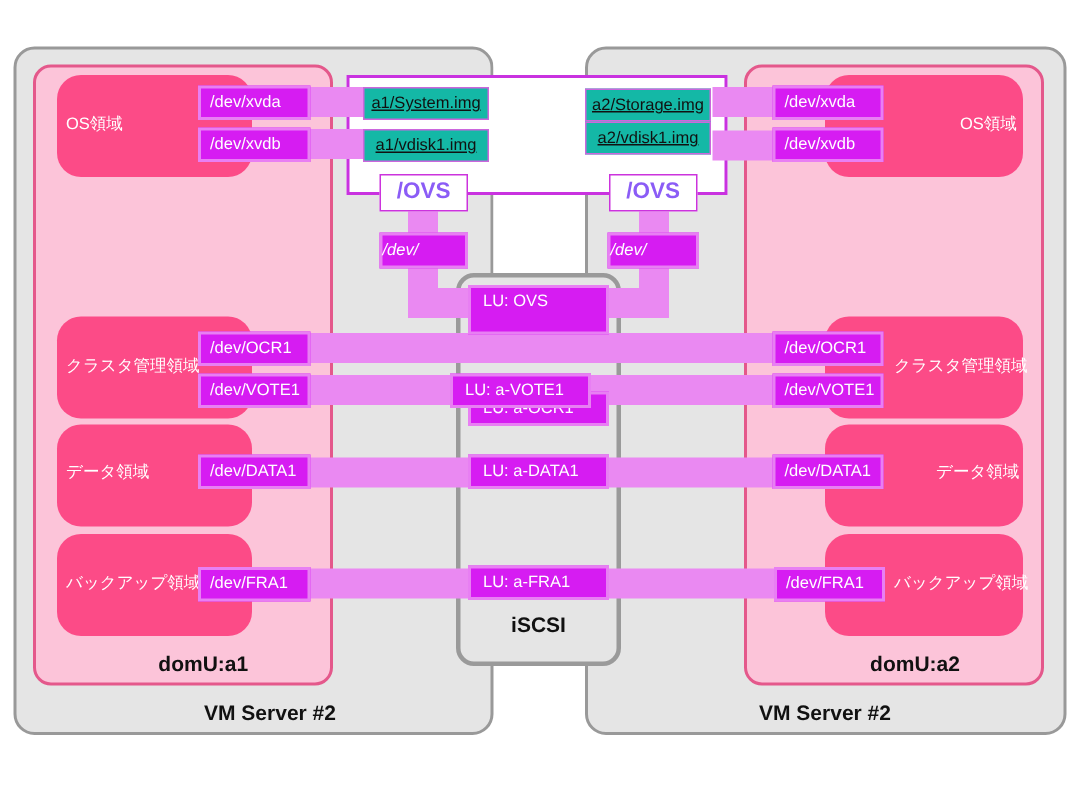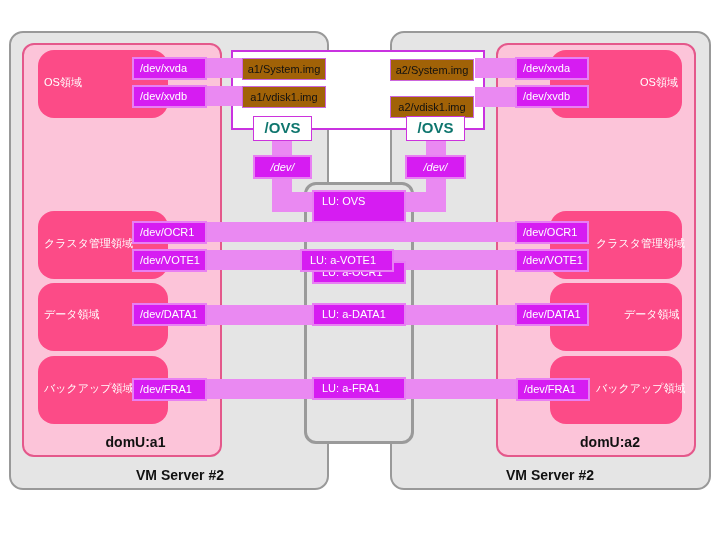--- a/index.html
+++ b/index.html
@@ -35,32 +35,32 @@
   }
 
   
   .band { background: #ea89f2; }
 
   
   .dev {
     background: #d61cf2; border: 2px solid #e87ff3; color: #fff;
     font-size: 11px; line-height: 18px; padding-left: 6px; white-space: nowrap;
   }
-  .dev.center { text-align: center; padding-left: 0; }
+  .dev.center { padding-left: 0; }
 
   
   .ovs-frame {
     background: #ffffff; border: 2px solid #c932e0;
   }
   .img-box {
-    background: #a16207; border: 1px solid #cc66dd; color: #111;
-    font-size: 11px; text-align: center; line-height: 20px;
+    background: #14b8a6; border: 1px solid #cc66dd; color: #111;
+    font-size: 11px; text-align: center; line-height: 20px; text-decoration: underline;
   }
   .ovs-label {
-    background: #ffffff; border: 1px solid #cc33dd; color: #0f766e;
+    background: #ffffff; border: 1px solid #cc33dd; color: #8b5cf6;
     font-size: 15px; font-weight: bold; text-align: center; line-height: 22px;
   }
 
   
   .storage {
     background: #e5e5e5; border: 3px solid #9a9a9a; border-radius: 12px;
   }
   .storage-label {
     font-weight: bold; font-size: 14px; color: #111; text-align: center; line-height: 16px;
   }
@@ -91,42 +91,43 @@
 <div class="abs area" style="left:550px;top:283px;width:132px;height:68px;"></div>
 <div class="abs area" style="left:550px;top:356px;width:132px;height:68px;"></div>
 
 <div class="abs area-label" style="left:640px;top:75px;">OS領域</div>
 <div class="abs area-label" style="left:596px;top:236px;">クラスタ管理領域</div>
 <div class="abs area-label" style="left:624px;top:307px;">データ領域</div>
 <div class="abs area-label" style="left:596px;top:381px;">バックアップ領域</div>
 
 <div class="abs storage" style="left:304px;top:182px;width:110px;height:262px;"></div>
 <div class="abs storage-label" style="left:304px;top:408px;width:110px;">
+  <div>iSCSI</div>
 </div>
 
 <div class="abs ovs-frame" style="left:231px;top:50px;width:254px;height:80px;"></div>
 
 <div class="abs band" style="left:205px;top:58px;width:40px;height:20px;"></div>
 <div class="abs band" style="left:205px;top:86px;width:40px;height:20px;"></div>
 <div class="abs band" style="left:475px;top:58px;width:42px;height:20px;"></div>
 <div class="abs band" style="left:475px;top:87px;width:42px;height:20px;"></div>
 
 <div class="abs band" style="left:205px;top:222px;width:312px;height:20px;"></div>
 <div class="abs band" style="left:205px;top:250px;width:312px;height:20px;"></div>
 <div class="abs band" style="left:205px;top:305px;width:312px;height:20px;"></div>
 <div class="abs band" style="left:205px;top:379px;width:312px;height:20px;"></div>
 
 <div class="abs band" style="left:272px;top:140px;width:20px;height:72px;"></div>
 <div class="abs band" style="left:426px;top:140px;width:20px;height:72px;"></div>
 <div class="abs band" style="left:272px;top:192px;width:174px;height:20px;"></div>
 
 <div class="abs img-box" style="left:242px;top:58px;width:84px;height:22px;">a1/System.img</div>
 <div class="abs img-box" style="left:242px;top:86px;width:84px;height:22px;">a1/vdisk1.img</div>
-<div class="abs img-box" style="left:390px;top:59px;width:84px;height:22px;">a2/System.img</div>
-<div class="abs img-box" style="left:390px;top:96px;width:84px;height:22px;">a2/vdisk1.img</div>
+<div class="abs img-box" style="left:390px;top:59px;width:84px;height:22px;">a2/Storage.img</div>
+<div class="abs img-box" style="left:390px;top:81px;width:84px;height:22px;">a2/vdisk1.img</div>
 
 <div class="abs ovs-label" style="left:253px;top:116px;width:59px;height:25px;">/OVS</div>
 <div class="abs ovs-label" style="left:406px;top:116px;width:59px;height:25px;">/OVS</div>
 
 <div class="abs dev center" style="left:253px;top:155px;width:59px;height:24px;line-height:20px;font-style:italic;">/dev/</div>
 <div class="abs dev center" style="left:405px;top:155px;width:61px;height:24px;line-height:20px;font-style:italic;">/dev/</div>
 
 <div class="abs dev" style="left:132px;top:57px;width:75px;height:23px;">/dev/xvda</div>
 <div class="abs dev" style="left:132px;top:85px;width:75px;height:23px;">/dev/xvdb</div>
 <div class="abs dev" style="left:132px;top:221px;width:75px;height:23px;">/dev/OCR1</div>

